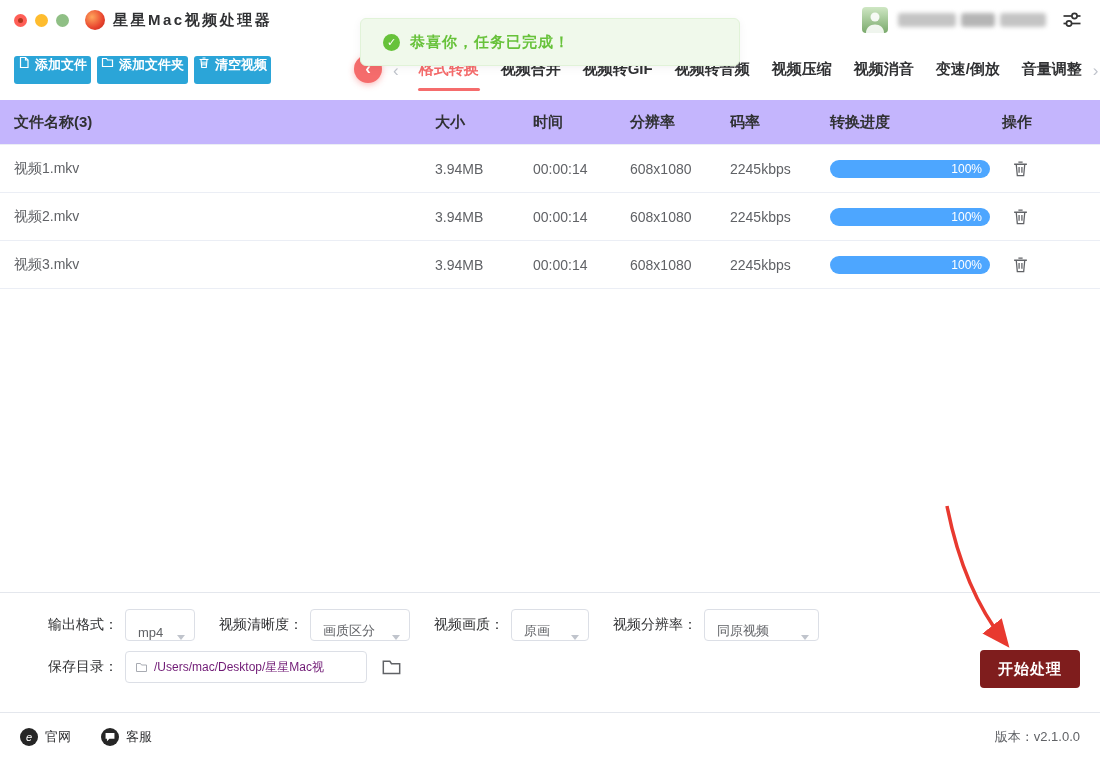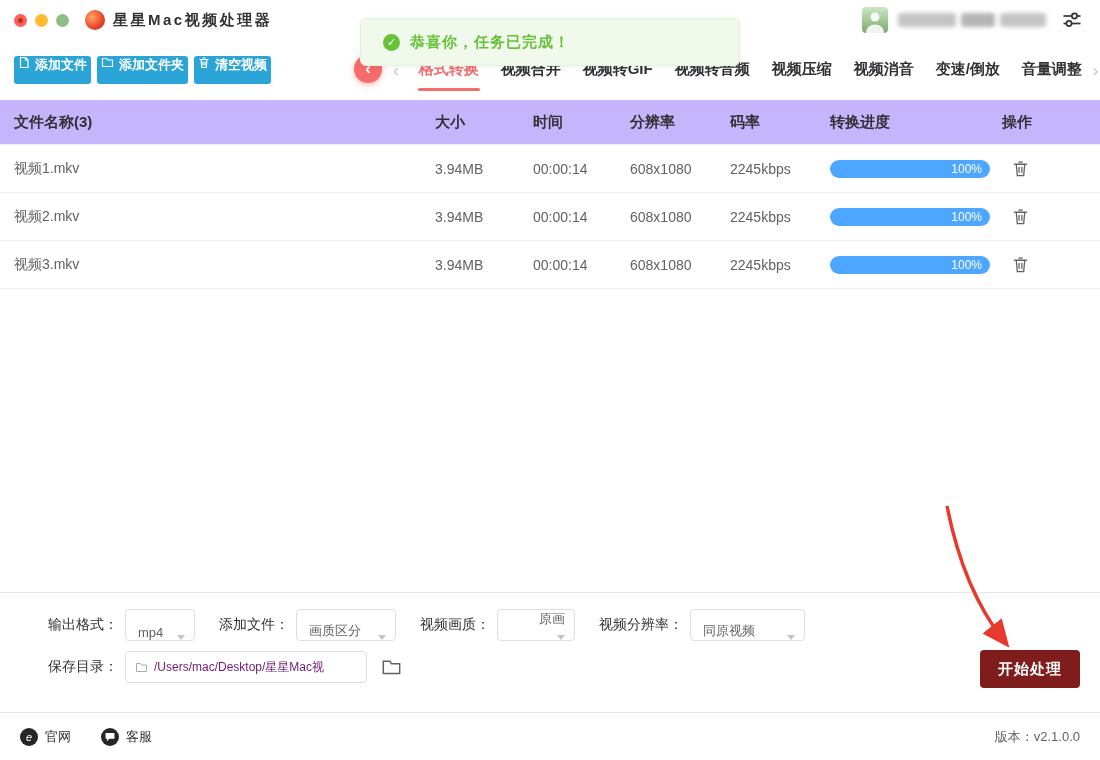--- a/index.html
+++ b/index.html
@@ -69,21 +69,21 @@
   .trash-btn { background:none; border:none; cursor:pointer; display:flex; padding:2px; margin-left:8px; }
 
   
   .bottom-panel { position:absolute; top:592px; left:0; right:0; height:120px; border-top:1px solid #e4e7ed; }
   .opt-row1 { position:absolute; top:16px; left:48px; display:flex; align-items:center; }
   .opt-row2 { position:absolute; top:58px; left:48px; display:flex; align-items:center; }
   .opt-label { font-size:14px; color:#303133; }
   .select { height:32px; border:1px solid #dcdfe6; border-radius:4px; background:#fff;
     display:flex; align-items:flex-end; justify-content:space-between; padding:0 9px 0 12px;
     color:#606266; font-size:13px; margin-left:7px; cursor:pointer; }
-  .select.w70 { width:70px; } .select.w100 { width:100px; } .select.w78 { width:78px;flex-direction:column; } .select.w115 { width:115px; }
+  .select.w70 { width:70px; } .select.w100 { width:100px; } .select.w78 { width:78px; } .select.w115 { width:115px; }
   .caret { width:0; height:0; border-left:4px solid transparent; border-right:4px solid transparent;
     border-top:5px solid #c0c4cc; margin-left:6px; }
   .opt-group { display:flex; align-items:center; margin-right:24px; }
   .path-input { width:242px; height:32px; border:1px solid #dcdfe6; border-radius:4px;
     display:flex; align-items:center; gap:6px; padding:0 9px; margin-left:7px; cursor:text; }
   .path-text { color:#701a75; font-size:12px; white-space:nowrap; overflow:hidden; }
   .browse-btn { background:none; border:none; cursor:pointer; margin-left:12px; display:flex; padding:2px; }
   .start-btn { position:absolute; right:20px; top:57px; width:100px; height:38px; background:#7f1d1d;
     border:none; border-radius:4px; color:#fff; font-size:15px; font-weight:bold; font-family:inherit;
     letter-spacing:1px; cursor:pointer; }
@@ -237,21 +237,21 @@
 <div class="bottom-panel">
   <div class="opt-row1">
     <div class="opt-group">
       <span class="opt-label">输出格式：</span>
       <span class="select w70">
         <span>mp4</span>
         <i class="caret"></i>
       </span>
     </div>
     <div class="opt-group">
-      <span class="opt-label">添加文件：</span>
+      <span class="opt-label">视频清晰度：</span>
       <span class="select w100">
         <span>画质区分</span>
         <i class="caret"></i>
       </span>
     </div>
     <div class="opt-group">
       <span class="opt-label">视频画质：</span>
       <span class="select w78">
         <span>原画</span>
         <i class="caret"></i>

